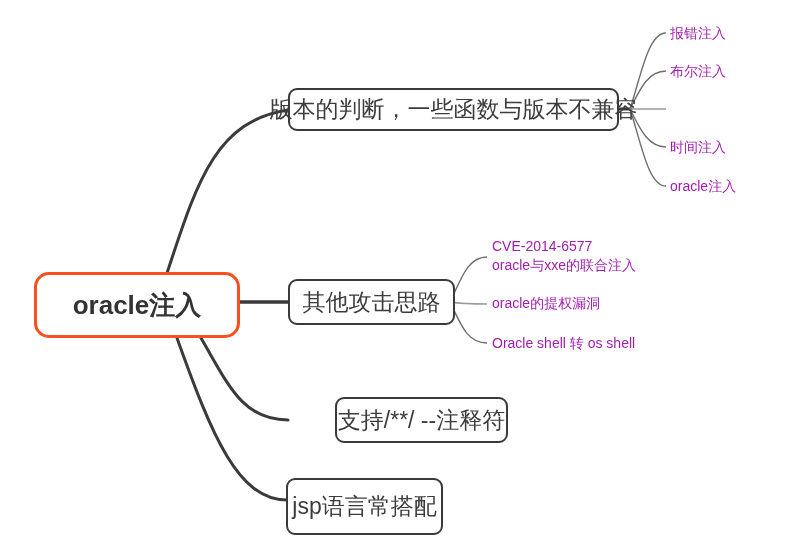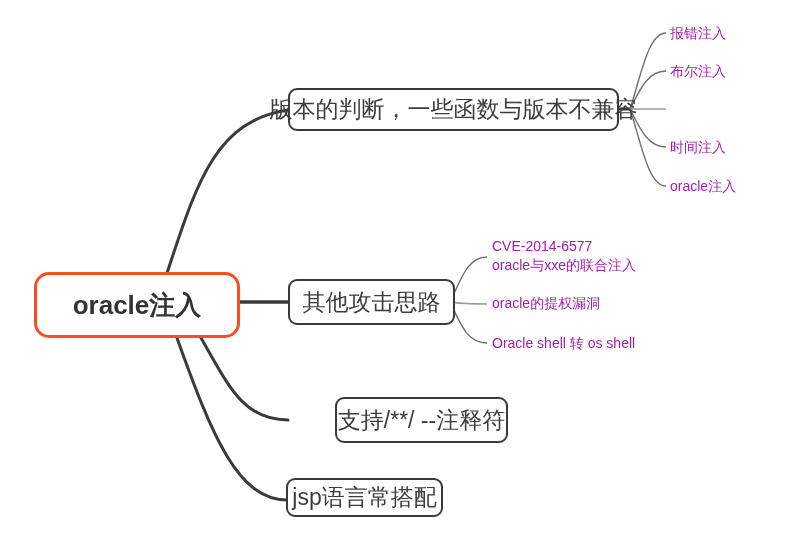--- a/index.html
+++ b/index.html
@@ -44,21 +44,21 @@
   .branch-node {
     border: 2.5px solid #3a3a3a;
     border-radius: 9px;
     font-size: 23px;
     color: #3c3c3c;
     z-index: 2;
   }
   .b1 { left: 288px; top: 88px;  width: 331px; height: 43px; }
   .b2 { left: 288px; top: 279px; width: 167px; height: 46px; }
   .b3 { left: 287px; top: 397px; width: 173px; height: 46px; margin-left: 48px; }
-  .b4 { left: 286px; top: 478px; width: 157px; height: 39px; text-align: right; }
+  .b4 { left: 286px; top: 478px; width: 157px; height: 57px; text-align: right; }
   .leaf {
     position: absolute;
     transform: translateY(-50%);
     font-size: 14px;
     line-height: 19px;
     color: #a21caf;
     white-space: pre-line;
     z-index: 2;
   }
   .lx1 { left: 670px; }

